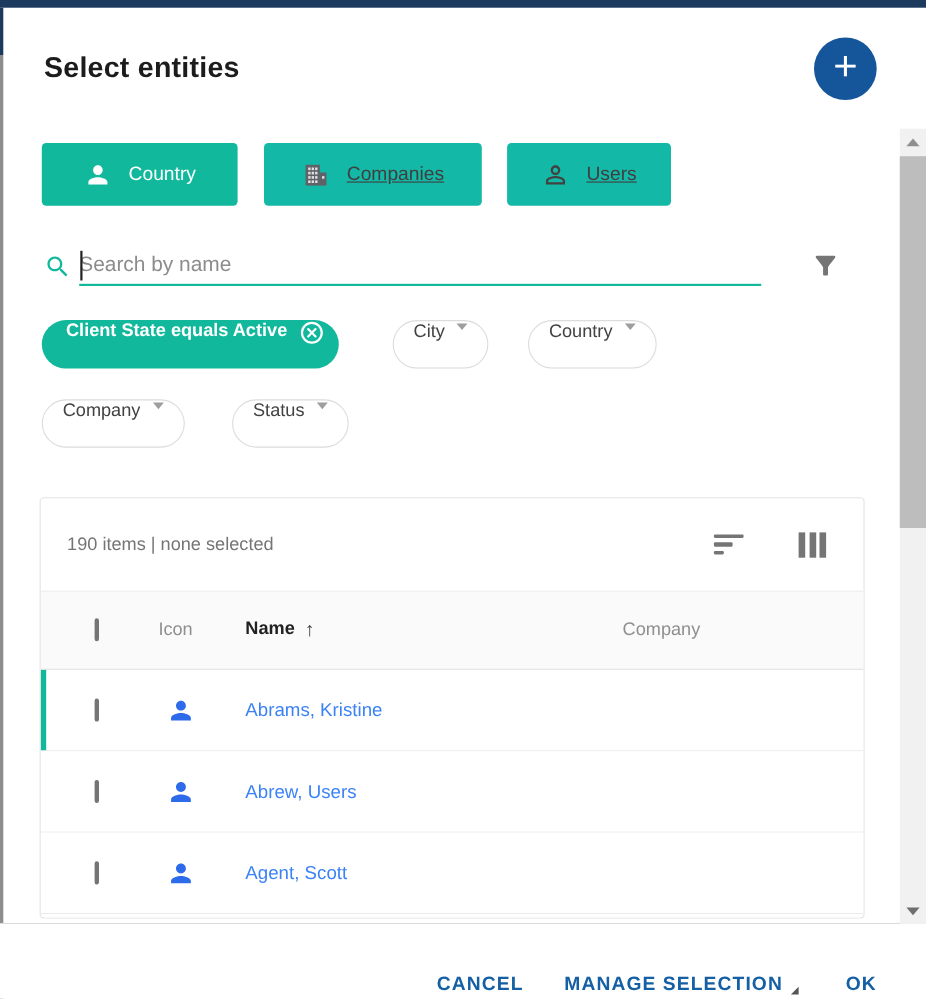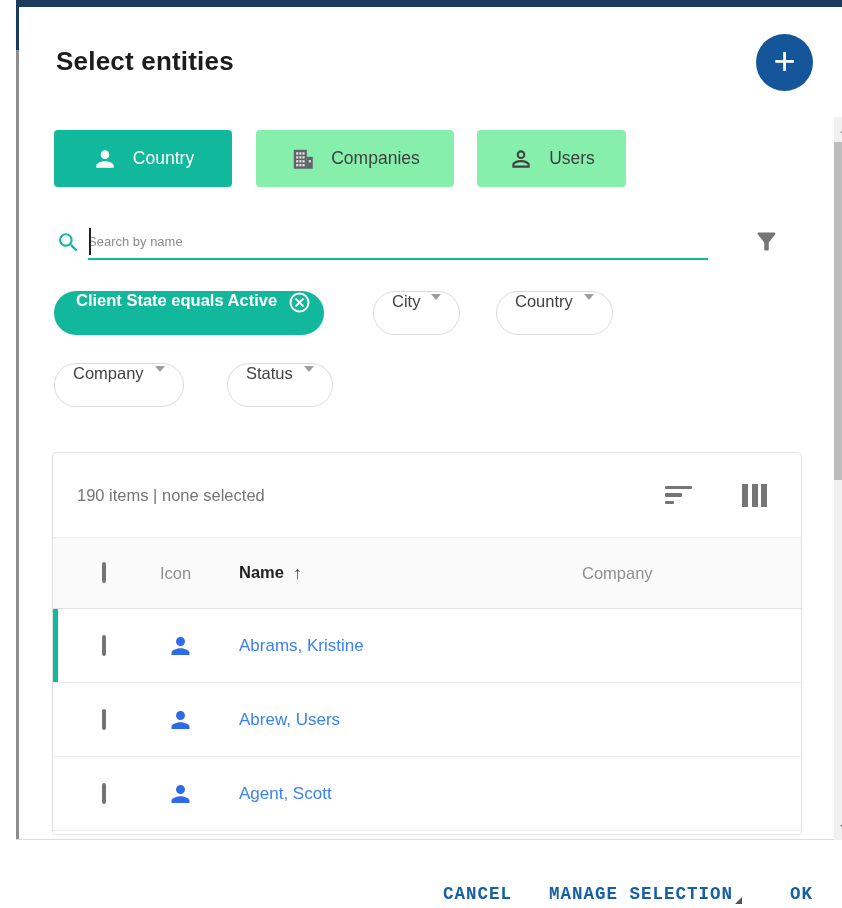--- a/index.html
+++ b/index.html
@@ -1,43 +1,43 @@
 <!DOCTYPE html>
 <html><head>
 <meta charset="utf-8">
 <style>
   * { margin:0; padding:0; box-sizing:border-box; }
   html,body { width:842px; height:908px; }
   body { font-family:"Liberation Sans", sans-serif; background:#ffffff; position:relative; overflow:hidden; }
 
-  .stage { position:absolute; left:16px; top:0; width:726px; height:908px; background:#fff; }
+  .stage { position:absolute; left:0; top:0; width:726px; height:908px; background:#fff; }
 
   
   .top-bar { position:absolute; left:0; top:0; width:842px; height:7px; background:#1b3a5e; }
   .left-edge-navy { position:absolute; left:0; top:7px; width:3px; height:43px; background:#1b3a5e; }
   .left-edge-gray { position:absolute; left:0; top:50px; width:3px; height:858px; background:#8d8d8d; }
 
   
   .dlg-title { position:absolute; left:40px; top:46px; font-size:26px; font-weight:600; color:#1c1c1c; letter-spacing:0.2px; }
   .fab { position:absolute; left:740px; top:34px; width:57px; height:57px; border-radius:50%; background:#15569b;
          display:flex; align-items:center; justify-content:center; color:#fff; font-size:38px; font-weight:400; line-height:1; cursor:pointer; }
   .fab span { margin-top:-3px; }
 
   
   .tab { position:absolute; top:130px; height:57px; border-radius:4px; display:flex; align-items:center; justify-content:center; gap:15px; cursor:pointer; font-size:17.5px; }
   .tab.active { background:#12b89c; color:#ffffff; }
-  .tab.inactive { background:#86efac; color:#3f3f3f; }
+  .tab.inactive { background:#14b8a6; color:#3f3f3f;text-decoration:underline; }
   .tab-contacts { left:38px; width:178px; }
   .tab-companies { left:240px; width:198px; }
   .tab-users { left:461px; width:149px; }
 
   
   .search-icon { position:absolute; left:40px; top:230px; width:25px; height:25px; }
   .search-input { position:absolute; left:72px; top:224px; width:620px; height:36px; border:none; outline:none;
-                  border-bottom:2px solid #12b89c; font-size:13px; color:#333; font-family:"Liberation Sans", sans-serif; background:transparent; }
+                  border-bottom:2px solid #12b89c; font-size:19px; color:#333; font-family:"Liberation Sans", sans-serif; background:transparent; }
   .search-input::placeholder { color:#8c8c8c; opacity:1; }
   .text-caret { position:absolute; left:73px; top:228px; width:1.5px; height:27px; background:#222; }
   .funnel-icon { position:absolute; left:737px; top:228px; width:27px; height:27px; }
 
   
   .chip { position:absolute; height:44px; border-radius:22px; display:flex; align-items:flex-start; cursor:pointer; }
   .chip-applied { left:38px; top:291px; background:#12b89c; color:#fff; padding:0 13px 0 22px; gap:11px; font-size:16.5px; font-weight:600; }
   .chip-dd { background:#fff; border:1.5px solid #dcdcdc; color:#424242; font-size:16.5px; padding:0 18px; gap:11px; }
   .chip-city { left:357px; top:291px; }
   .chip-country { left:480px; top:291px; }
@@ -65,21 +65,21 @@
   .cell-name { left:186px; font-size:17px; color:#3b82f6; }
   .cell-name-hdr { left:186px; font-size:16.5px; color:#212121; font-weight:600; display:flex; align-items:flex-start; gap:9px; cursor:pointer; }
   .cell-name-hdr .arrow { font-size:18px; font-weight:400; color:#3c3c3c; }
   .cell-company-hdr { left:529px; font-size:16.5px; color:#8f8f8f; }
   .checkbox { width:23px; height:23px; border:2px solid #757575; border-radius:2.5px; background:#fff; cursor:pointer; }
   .row-accent { position:absolute; left:0; top:0; width:5px; height:100%; background:#12b89c; }
 
   
   .footer-divider { position:absolute; left:0; top:839px; width:842px; height:1px; background:#dcdcdc; }
   .footer { position:absolute; left:0; top:840px; width:842px; height:68px; display:flex; align-items:center; justify-content:flex-end; padding-right:45px; background:#fff; }
-  .ftr-btn { color:#155fa5; font-size:17.5px; font-weight:700; letter-spacing:1px; cursor:pointer; background:none; border:none; font-family:Liberation Mono, monospace;margin-top:40px; }
+  .ftr-btn { color:#155fa5; font-size:17.5px; font-weight:700; letter-spacing:1px; cursor:pointer; background:none; border:none; font-family:Liberation Sans, sans-serif;margin-top:40px; }
   .btn-cancel { margin-right:37px; }
   .btn-ok { margin-left:57px; }
 
   
   .scrollbar { position:absolute; left:818px; top:117px; width:24px; height:723px; background:#f1f1f1; }
   .sb-arrow-up { position:absolute; left:50%; top:9px; transform:translateX(-50%); width:0; height:0;
                  border-left:6px solid transparent; border-right:6px solid transparent; border-bottom:7px solid #8f8f8f; }
   .sb-thumb { position:absolute; left:0; top:25px; width:24px; height:338px; background:#bdbdbd; cursor:pointer; }
   .sb-arrow-down { position:absolute; left:50%; bottom:8px; transform:translateX(-50%); width:0; height:0;
                  border-left:6px solid transparent; border-right:6px solid transparent; border-top:7px solid #6f6f6f; }

